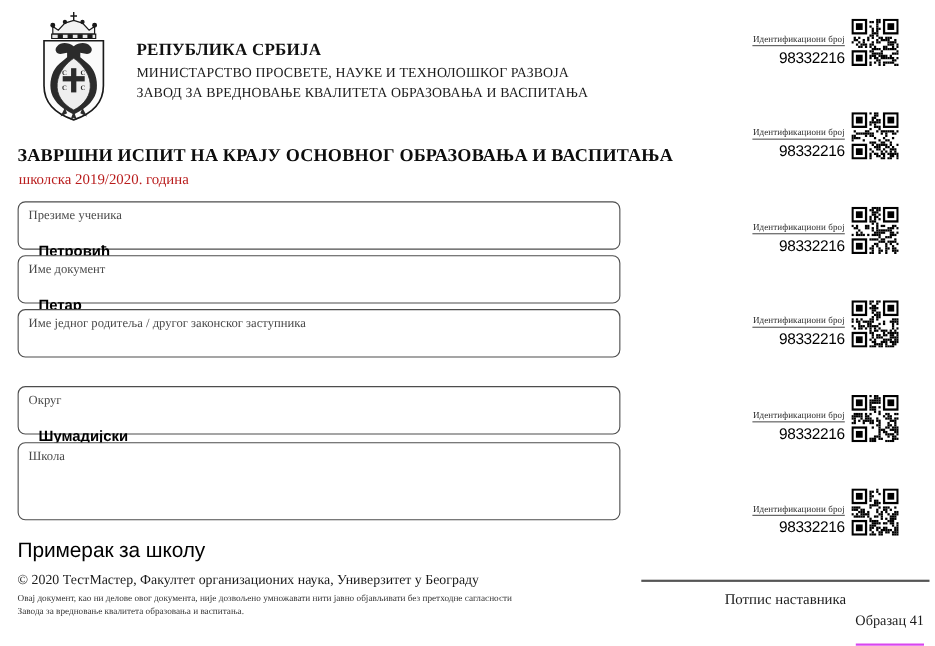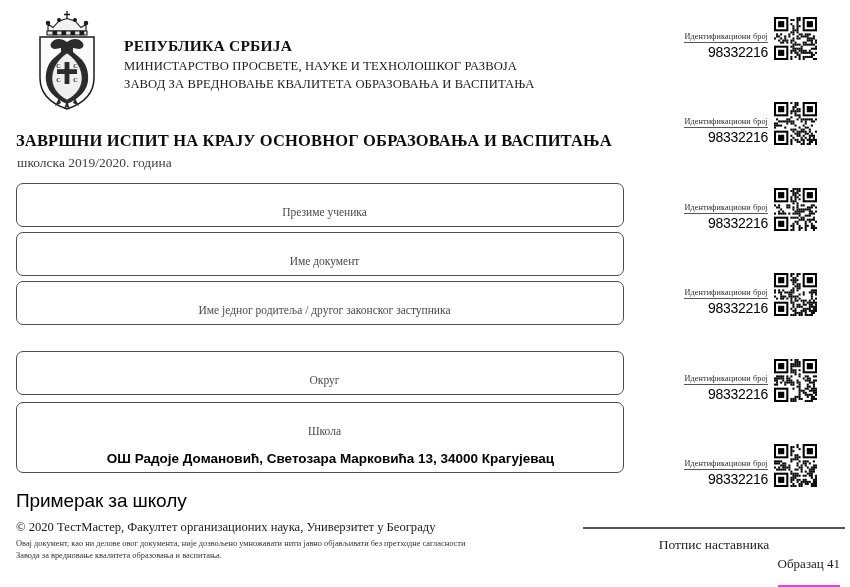--- a/index.html
+++ b/index.html
@@ -74,34 +74,33 @@
     letter-spacing: 0.15px;
     color: #0d0d0d;
     white-space: nowrap;
   }
   .doc-subtitle {
     position: absolute;
     left: 17px;
     top: 155px;
     font-size: 13.5px;
     font-weight: normal;
-    color: #404040;
+    color: #b91c1c;
   }
 
   
   .field {
     position: absolute;
     left: 16px;
-    width: 608px;
+    width: 548px;
     box-sizing: border-box;
     border: 1px solid #4d4d4d;
     border-radius: 7px;
     background: #fff;
-    padding: 21px 0 0 9px;
-    text-align: center;
+    padding: 5px 0 0 9px;
   }
   .field-label {
     font-size: 11.5px;
     color: #4a4a4a;
     line-height: 1.25;
     font-family: "Liberation Serif", "DejaVu Serif", serif;
   }
   .field-value {
     font-family: "Liberation Sans", "DejaVu Sans", sans-serif;
     font-size: 13.5px;
@@ -308,21 +307,20 @@
     <div class="field-label">Име једног родитеља / другог законског заступника</div>
   </div>
 
   <div class="field" style="top:351px;height:44px;">
     <div class="field-label">Округ</div>
     <div class="field-value">Шумадијски</div>
   </div>
 
   <div class="field field-tall" style="top:402px;height:71px;">
     <div class="field-label">Школа</div>
-    <div class="field-value">ОШ Радоје Домановић, Светозара Марковића 13, 34000 Крагујевац</div>
   </div>
 
   <div class="copy-heading">Примерак за школу</div>
   <div class="copyright">© 2020 ТестМастер, Факултет организационих наука, Универзитет у Београду</div>
   <div class="disclaimer">Овај документ, као ни делове овог документа, није дозвољено умножавати нити јавно објављивати без претходне сагласности Завода за вредновање квалитета образовања и васпитања.</div>
 </div>
 
 <div class="right-col">
     <div class="id-block" style="top:16px;">
       <div class="id-textwrap"><div class="id-label">Идентификациони број</div><div class="id-number">98332216</div></div>

